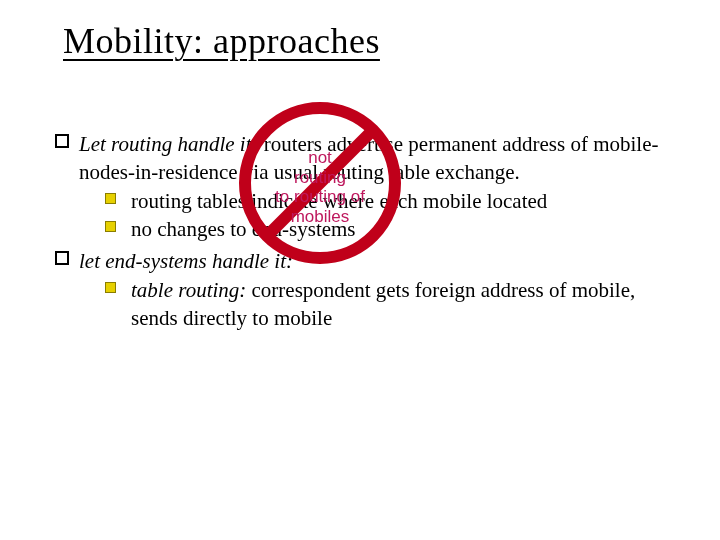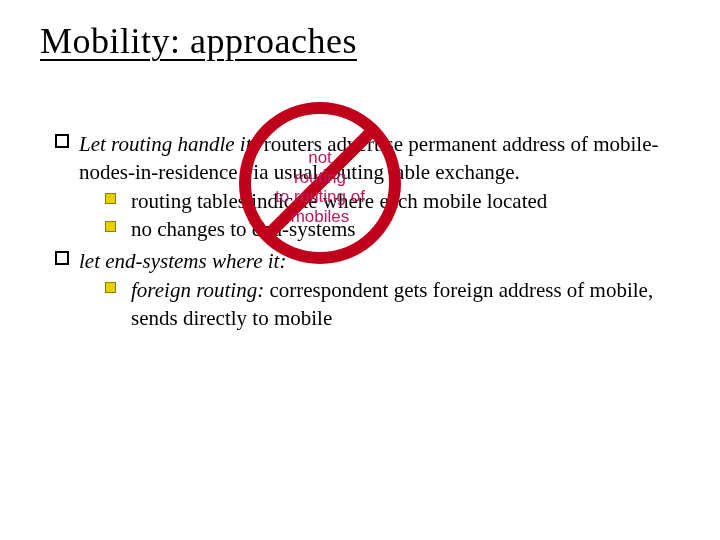--- a/index.html
+++ b/index.html
@@ -13,21 +13,21 @@
   }
   .slide {
     width: 720px;
     height: 540px;
     background: #fff;
     position: relative;
     overflow: hidden;
   }
   .title {
     position: absolute;
-    left: 40px;
+    left: 63px;
     top: 20px;
     font-size: 36px;
     letter-spacing: 0.5px;
     text-decoration: underline;
     text-underline-offset: 6px;
     text-decoration-thickness: 2px;
   }
   .content {
     position: absolute;
     left: 55px;
@@ -105,25 +105,25 @@
         </div>
         <div class="b2">
           <span class="marker"></span>
           <span>no changes to end-systems</span>
         </div>
       </div>
     </div>
 
     <div class="b1">
       <span class="marker"></span>
-      <span class="em">let end-systems where it:</span><span></span>
+      <span class="em">let end-systems handle it:</span><span></span>
       <div class="subwrap">
         <div class="b2">
           <span class="marker"></span>
-          <span class="em">foreign routing:</span><span> correspondent gets foreign address of mobile, sends directly to mobile</span>
+          <span class="em">table routing:</span><span> correspondent gets foreign address of mobile, sends directly to mobile</span>
         </div>
       </div>
     </div>
 
   </div>
 
   <div class="stamp">
     <svg viewBox="0 0 170 170">
       <circle cx="85" cy="85" r="75" fill="none" stroke="#c0001a" stroke-width="12"></circle>
       <line x1="35" y1="135" x2="135" y2="35" stroke="#c0001a" stroke-width="12"></line>

